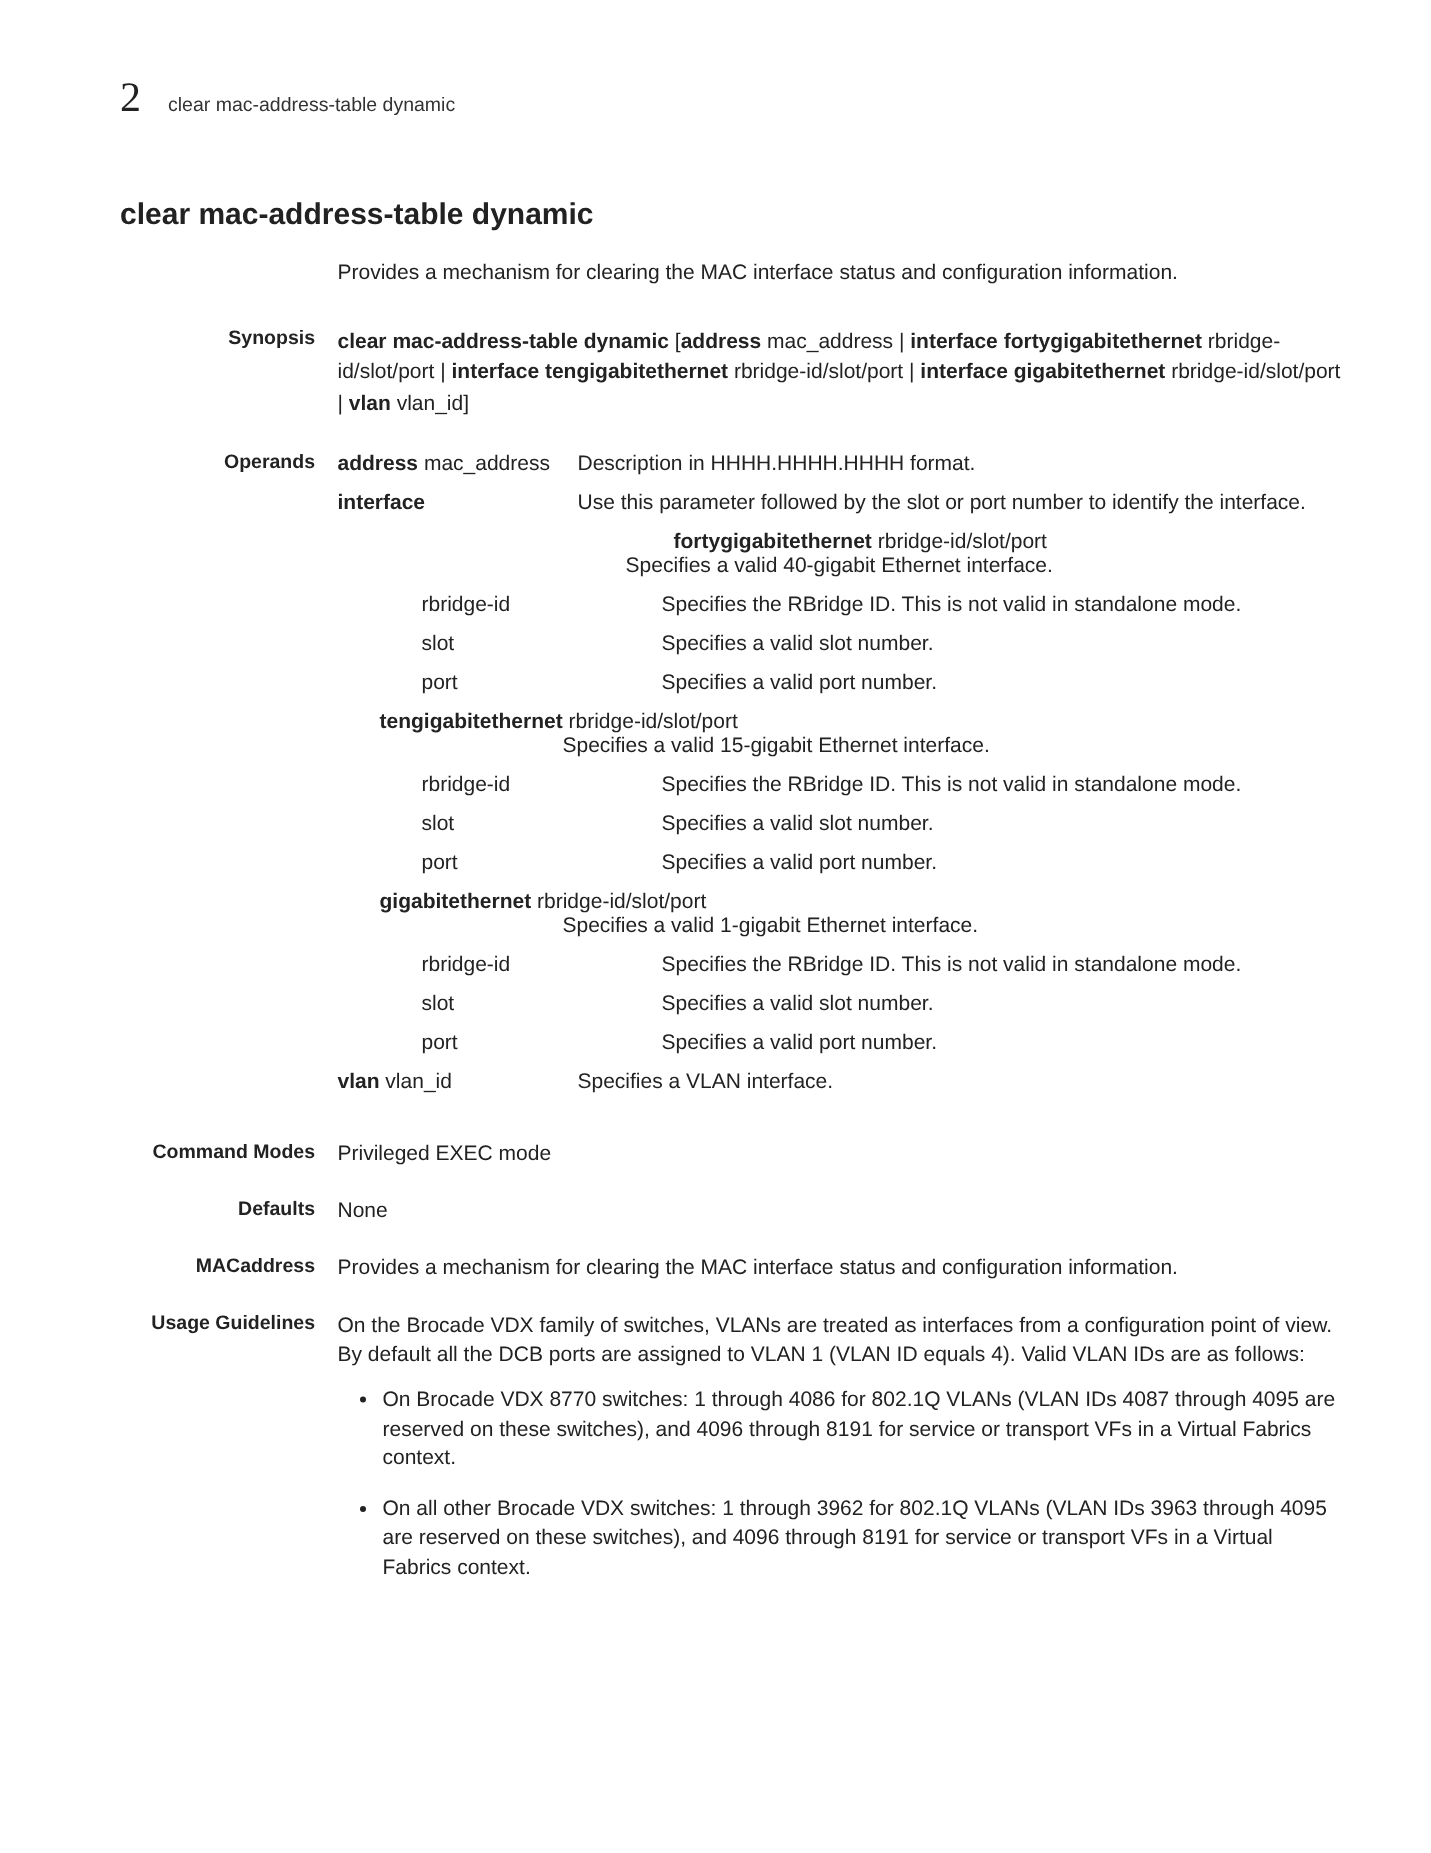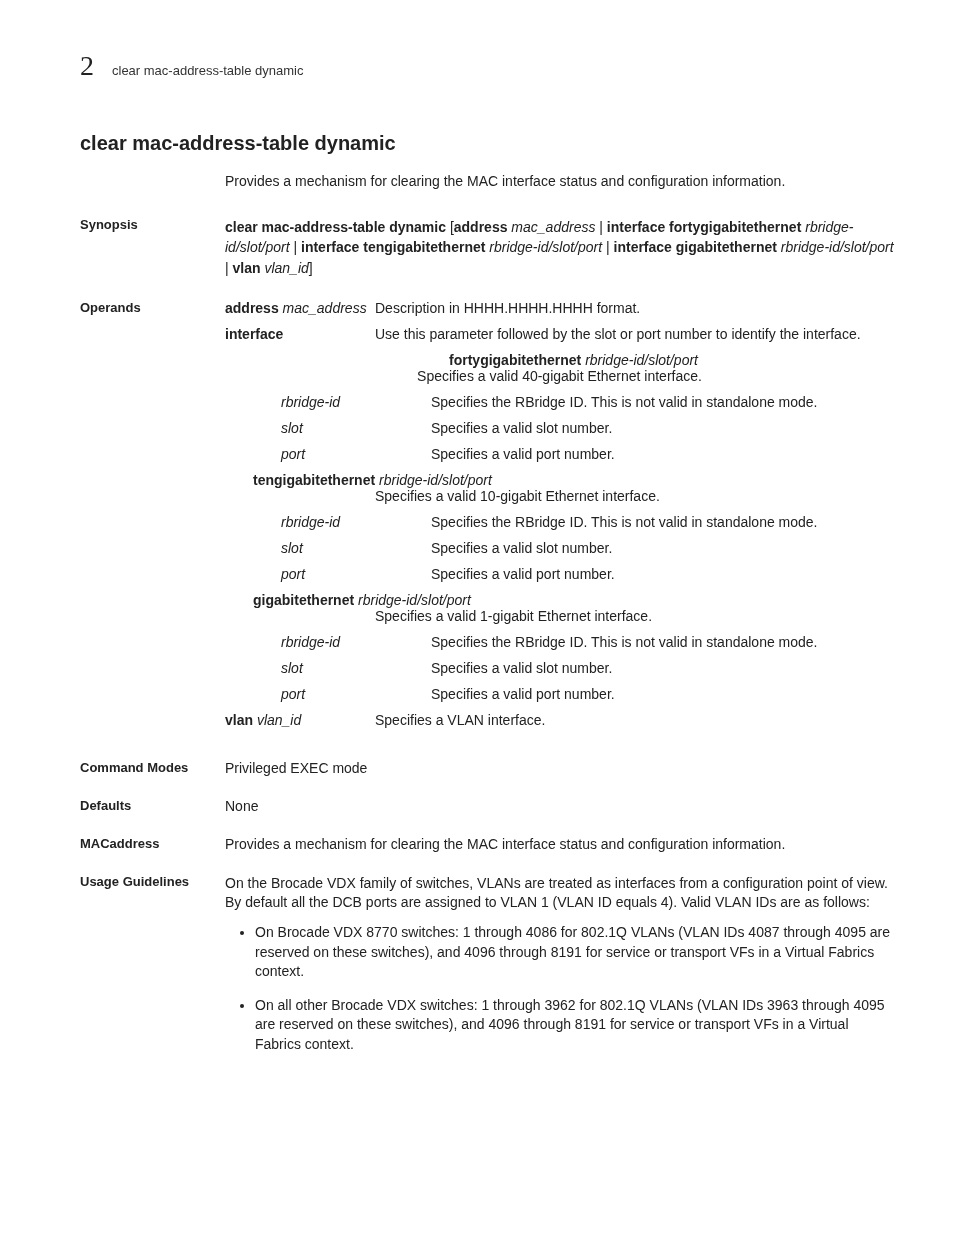--- a/index.html
+++ b/index.html
@@ -38,37 +38,38 @@
     margin-left: 145px;
     margin-bottom: 28px;
   }
   .section-row {
     display: flex;
     margin-bottom: 22px;
   }
   .section-label {
     width: 130px;
     flex: 0 0 130px;
-    text-align: left;
+    text-align: right;
     font-weight: bold;
     font-size: 13px;
     padding-right: 15px;
   }
   .section-body {
     flex: 1;
   }
   .bold { font-weight: bold; }
-  .ital { font-style: italic; }
+  .ital { }
   .op-row {
     display: flex;
     margin-bottom: 10px;
   }
   .op-term {
     width: 150px;
     flex: 0 0 150px;
+    padding-right: 10px;
   }
   .op-desc {
     flex: 1;
   }
   .indent-1 { padding-left: 28px; }
   .indent-2 { padding-left: 56px; }
   ul.bullets {
     margin: 10px 0 0 0;
     padding-left: 30px;
   }
@@ -122,21 +123,21 @@
         <div class="op-row">
           <div class="op-term indent-2"><span class="bold"></span><span class="ital">slot</span></div>
           <div class="op-desc">Specifies a valid slot number.</div>
         </div>
         <div class="op-row">
           <div class="op-term indent-2"><span class="bold"></span><span class="ital">port</span></div>
           <div class="op-desc">Specifies a valid port number.</div>
         </div>
         <div style="margin-bottom: 10px;">
           <div class="indent-1"><span class="bold">tengigabitethernet</span><span class="ital"> rbridge-id/slot/port</span></div>
-          <div style="margin-left: 150px;">Specifies a valid 10-gigabit Ethernet interface.</div>
+          <div style="margin-left: 150px;">Specifies a valid 15-gigabit Ethernet interface.</div>
         </div>
         <div class="op-row">
           <div class="op-term indent-2"><span class="bold"></span><span class="ital">rbridge-id</span></div>
           <div class="op-desc">Specifies the RBridge ID. This is not valid in standalone mode.</div>
         </div>
         <div class="op-row">
           <div class="op-term indent-2"><span class="bold"></span><span class="ital">slot</span></div>
           <div class="op-desc">Specifies a valid slot number.</div>
         </div>
         <div class="op-row">

